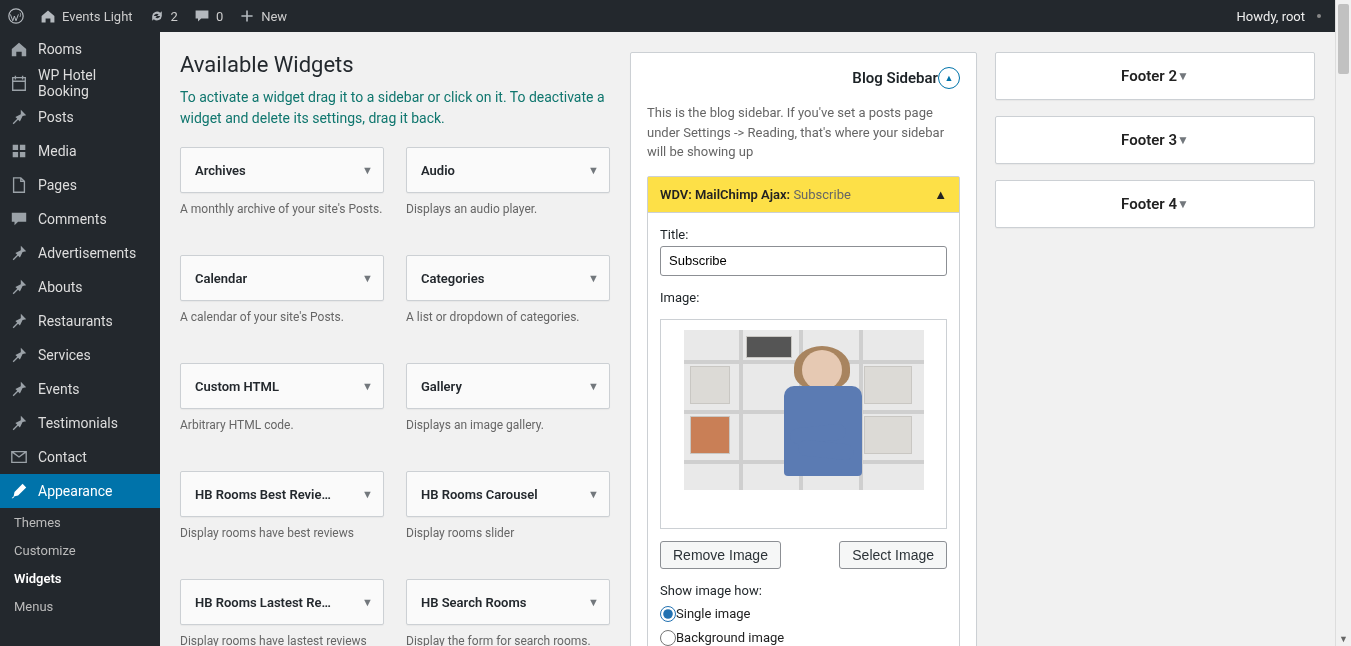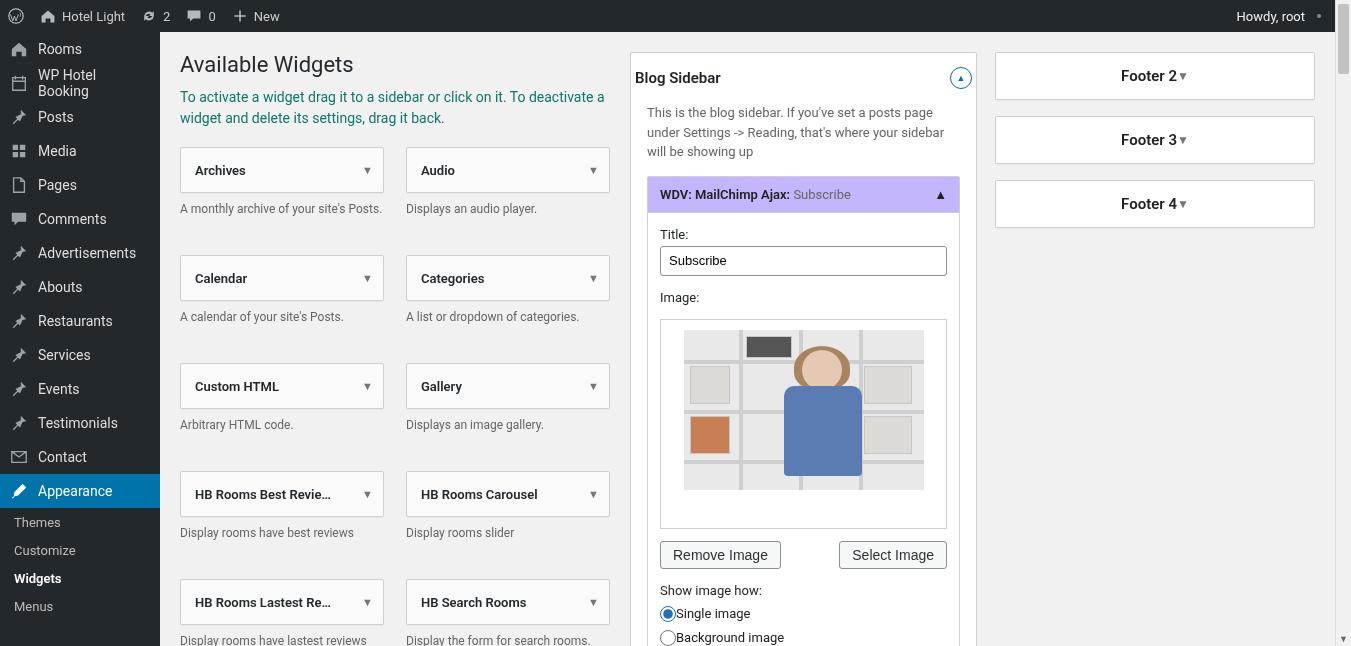--- a/index.html
+++ b/index.html
@@ -107,34 +107,34 @@
 
   
   .dropzone {
     background:#fff;
     border:1px solid #ccd0d4;
     border-radius:2px;
     box-shadow:0 1px 1px rgba(0,0,0,0.04);
     margin-bottom:16px;
   }
   .dz-header {
-    display:flex; align-items:center; justify-content:space-between;
-    padding:14px 4px;
+    display:flex; align-items:center; justify-content:flex-end;
+    padding:14px 16px;
     font-size:15px; font-weight:600; color:#1d2327;
     cursor:pointer;
   }
   .dz-header .toggle { width:22px; height:22px; border:1px solid #0073aa; border-radius:50%; display:flex; align-items:center; justify-content:center; font-size:9px; color:#0073aa;}
   .dz-body { padding:0 16px 16px 16px;}
   .dz-body .desc2 { color:#666; font-size:13px; line-height:1.5; margin-bottom:14px;}
 
   .widget-open {
     border:1px solid #ccd0d4; border-radius:2px;
   }
   .widget-open-header {
-    background:#c4b5fd; border-bottom:1px solid #ccd0d4;
+    background:#fde047; border-bottom:1px solid #ccd0d4;
     padding:10px 12px;
     display:flex; align-items:center; justify-content:space-between;
     font-size:13px;
   }
   .widget-open-header .wname { font-weight:600;}
   .widget-open-header .winst { color:#666; font-weight:400;}
   .widget-open-body { padding:14px 12px 12px 12px;}
   .field-label { font-size:13px; margin-bottom:4px; color:#1d2327;}
   .text-input {
     width:100%; height:30px; border:1px solid #8c8f94; border-radius:3px; padding:0 8px; font-size:13px; background:#fff;
@@ -185,21 +185,21 @@
       <div class="ab-item">
         <svg class="ic" viewBox="0 0 20 20">
             <circle cx="10" cy="10" r="9" fill="none" stroke="#b4b9be" stroke-width="1.5"></circle>
             <path d="M3 8l3 8 2-6 2 6 3-8M15 6c1 1 1 3 0 5" fill="none" stroke="#b4b9be" stroke-width="1.2"></path>
           </svg>
       </div>
       <div class="ab-item">
         <svg class="ic" viewBox="0 0 20 20">
             <path d="M2 10l8-7 8 7v8h-5v-5h-6v5h-5z" fill="#b4b9be"></path>
           </svg>
-        <span>Hotel Light</span>
+        <span>Events Light</span>
       </div>
       <div class="ab-item">
         <svg class="ic" viewBox="0 0 20 20">
             <path d="M4 10a6 6 0 0 1 10-4l2-2v6h-6l2-2a4 4 0 0 0-6 2zM16 10a6 6 0 0 1-10 4l-2 2v-6h6l-2 2a4 4 0 0 0 6-2z" fill="#b4b9be"></path>
           </svg>
         <span class="num">2</span>
       </div>
       <div class="ab-item">
         <svg class="ic" viewBox="0 0 20 20">
             <path d="M2 3h16v10h-9l-4 4v-4h-3z" fill="#b4b9be"></path>

